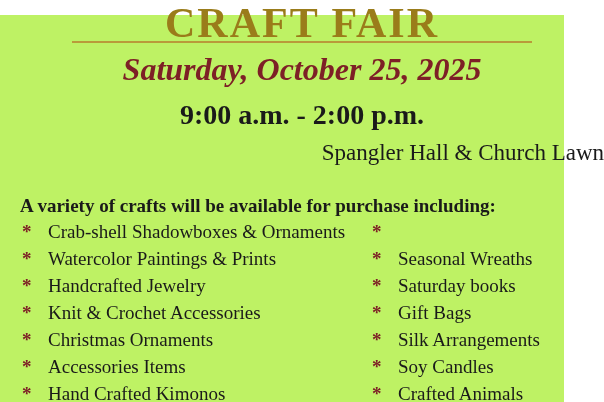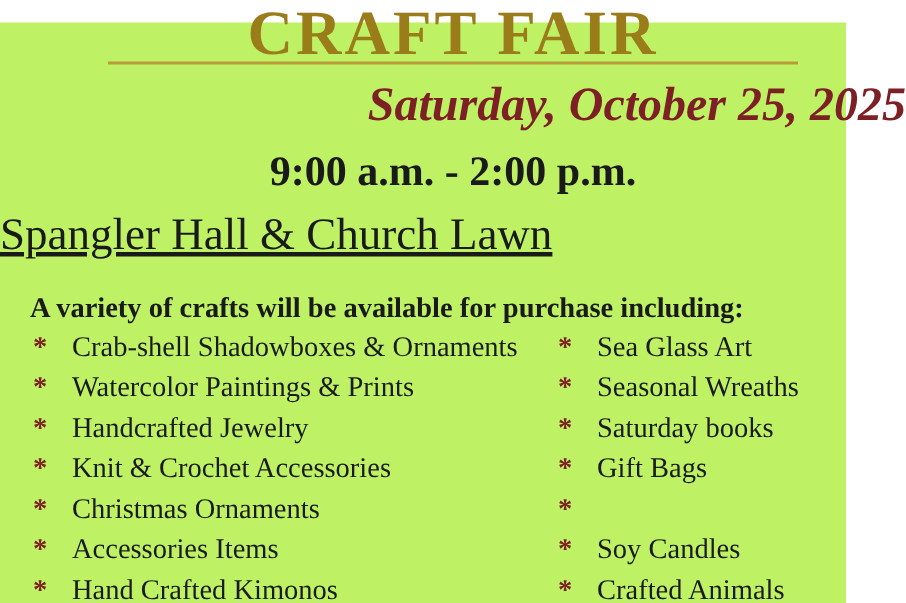--- a/index.html
+++ b/index.html
@@ -39,21 +39,21 @@
     left: 72px;
     width: 460px;
     height: 2px;
     background: #b99b3a;
   }
   .date {
     position: absolute;
     top: 36px;
     left: 0;
     width: 604px;
-    text-align: right;
+    text-align: center;
     font-family: "Liberation Serif", serif;
     font-weight: bold;
     font-style: italic;
     font-size: 32px;
     color: #7d2026;
   }
   .time {
     position: absolute;
     top: 84px;
     left: 0;
@@ -62,25 +62,24 @@
     font-family: "Liberation Serif", serif;
     font-weight: bold;
     font-size: 28px;
     color: #1a1a1a;
   }
   .venue {
     position: absolute;
     top: 125px;
     left: 0;
     width: 604px;
-    text-align: left;
-    font-family: "Liberation Serif", serif;
-    font-size: 30px;
-    color: #1a1a1a;
-    text-decoration: underline;
+    text-align: right;
+    font-family: "Liberation Serif", serif;
+    font-size: 23px;
+    color: #1a1a1a;
   }
   .subhead {
     position: absolute;
     top: 180px;
     left: 0;
     width: 604px;
     font-family: "Liberation Serif", serif;
     font-weight: bold;
     font-size: 19px;
     color: #1a1a1a;
@@ -168,36 +167,36 @@
       </div>
       <div class="item">
         <span class="bullet">*</span>
         <span class="item-label">Hand Crafted Kimonos</span>
       </div>
     </div>
 
     <div class="col col-right">
       <div class="item">
         <span class="bullet">*</span>
-        <span class="item-label">Sea Glass Art</span>
       </div>
       <div class="item">
         <span class="bullet">*</span>
         <span class="item-label">Seasonal Wreaths</span>
       </div>
       <div class="item">
         <span class="bullet">*</span>
         <span class="item-label">Saturday books</span>
       </div>
       <div class="item">
         <span class="bullet">*</span>
         <span class="item-label">Gift Bags</span>
       </div>
       <div class="item">
         <span class="bullet">*</span>
+        <span class="item-label">Silk Arrangements</span>
       </div>
       <div class="item">
         <span class="bullet">*</span>
         <span class="item-label">Soy Candles</span>
       </div>
       <div class="item">
         <span class="bullet">*</span>
         <span class="item-label">Crafted Animals</span>
       </div>
     </div>

